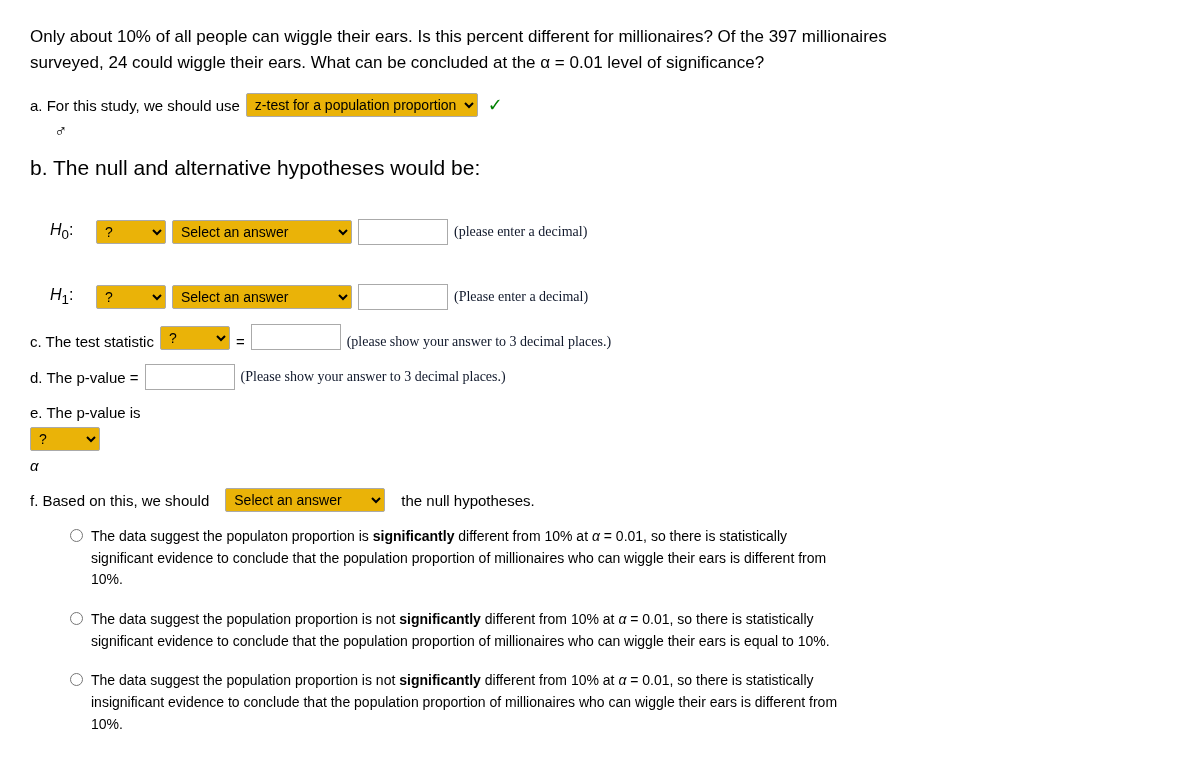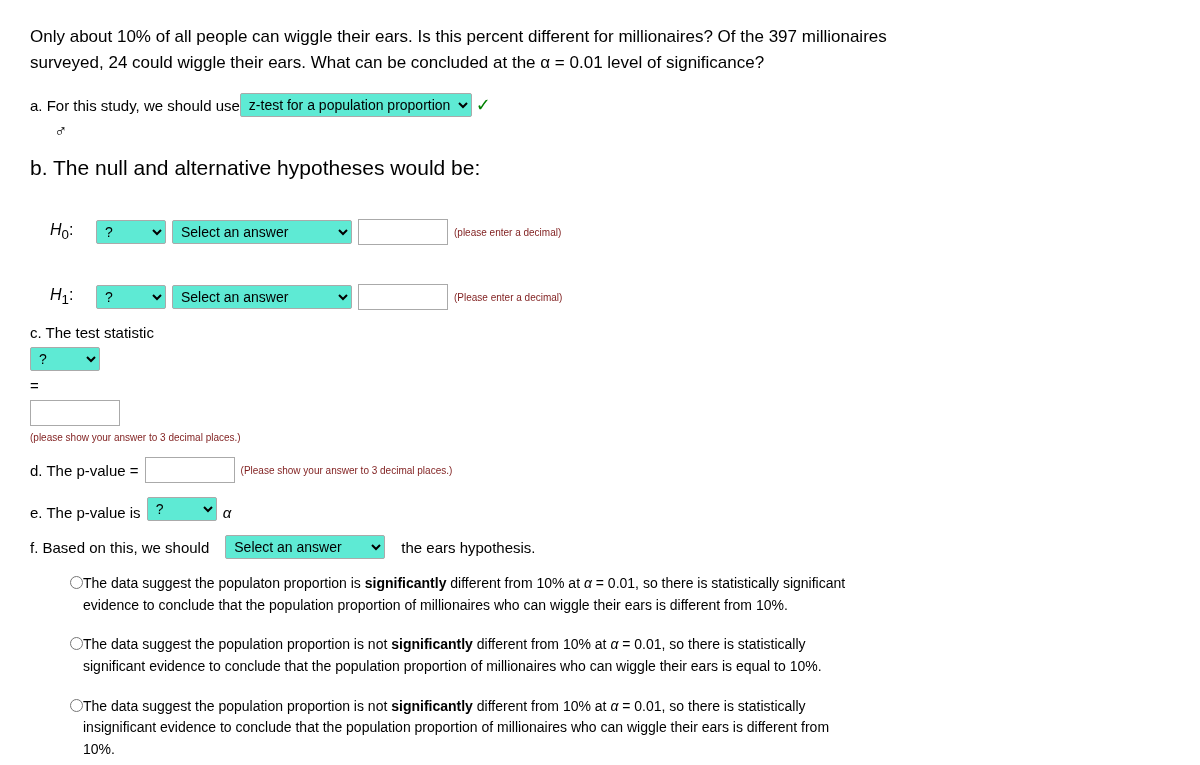--- a/index.html
+++ b/index.html
@@ -27,21 +27,21 @@
     }
     .section-label {
       font-size: 21px;
       margin-bottom: 6px;
     }
     select {
       padding: 2px 4px;
       font-size: 14px;
       border: 1px solid #aaa;
       border-radius: 2px;
-      background: #5eead4;
+      background: #eab308;
       cursor: pointer;
     }
     input[type="text"] {
       width: 90px;
       height: 26px;
       border: 1px solid #aaa;
       font-size: 14px;
       padding: 2px 4px;
     }
     .hypothesis-row {
@@ -50,71 +50,74 @@
       gap: 6px;
       margin-bottom: 14px;
       margin-left: 20px;
       margin-top: 39px;
     }
     .hypothesis-label {
       font-size: 16px;
       min-width: 40px;
     }
     .hint-text {
-      font-size: 10px;
-      color: #7f1d1d;
+      font-size: 14px;
+      color: #0f172a;
+      font-family: Liberation Serif, serif;
     }
     .checkmark {
       color: green;
       font-size: 18px;
       margin-left: 4px;
     }
     .study-row {
       display: flex;
       align-items: center;
+      gap: 6px;
       margin-bottom: 4px;
     }
     .gender-icon {
       font-size: 18px;
       margin-left: 24px;
       display: block;
       margin-bottom: 6px;
     }
     .test-statistic-row {
       display: flex;
+      align-items: flex-end;
+      gap: 6px;
+      margin-bottom: 8px;
+      margin-left: 0;
+    }
+    .pvalue-row {
+      display: flex;
+      align-items: center;
+      gap: 6px;
+      margin-bottom: 8px;
+    }
+    .alpha-row {
+      display: flex;
       align-items: flex-start;
       gap: 6px;
       margin-bottom: 8px;
-      margin-left: 0;
       flex-direction: column;
-    }
-    .pvalue-row {
-      display: flex;
-      align-items: center;
-      gap: 6px;
-      margin-bottom: 8px;
-    }
-    .alpha-row {
-      display: flex;
-      align-items: flex-end;
-      gap: 6px;
-      margin-bottom: 8px;
     }
     .based-row {
       display: flex;
       align-items: center;
       gap: 16px;
       margin-bottom: 8px;
     }
     .conclusion-section {
       margin-top: 6px;
     }
     .radio-option {
       display: flex;
       align-items: flex-start;
+      gap: 8px;
       margin-bottom: 18px;
       margin-left: 40px;
       max-width: 780px;
     }
     .radio-option input[type="radio"] {
       margin-top: 3px;
       flex-shrink: 0;
     }
     .radio-text {
       font-size: 14px;
@@ -235,21 +238,21 @@
 
 <div class="section">
   <div class="based-row">
     <span>f. Based on this, we should</span>
     <select class="select-answer-reject">
       <option>Select an answer</option>
       <option>reject</option>
       <option>fail to reject</option>
       <option>accept</option>
     </select>
-    <span>the ears hypothesis.</span>
+    <span>the null hypotheses.</span>
   </div>
 </div>
 
 <div class="section">
 
   <div class="conclusion-section">
 
     <div class="radio-option">
       <input type="radio" name="conclusion" style="">
       <span class="radio-text">

